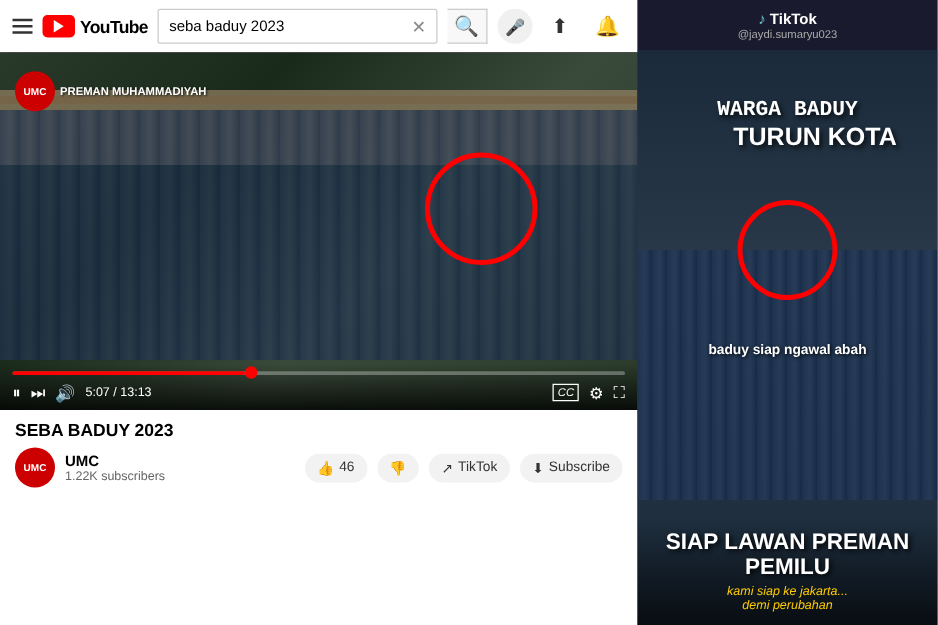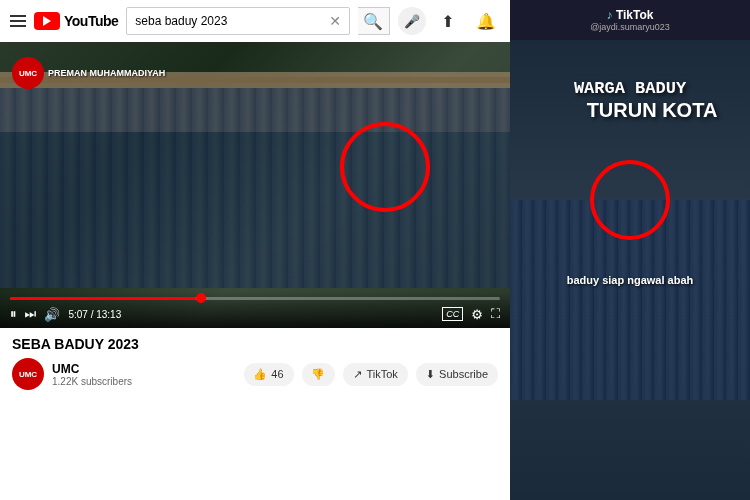--- a/index.html
+++ b/index.html
@@ -625,17 +625,27 @@
         <div class="turun-title">TURUN KOTA</div>
       </div>
 
 
       <div class="tiktok-red-circle"></div>
 
       <div class="baduy-caption">
         <span class="baduy-caption-text">baduy siap ngawal abah</span>
       </div>
 
+      <div class="bottom-overlay">
+        <div class="siap-text">
+          <span>SIAP LAWAN PREMAN</span><br>
+          <span>PEMILU</span>
+        </div>
+        <div class="kami-text">
+          <span>kami siap ke jakarta...</span><br>
+          <span>demi perubahan</span>
+        </div>
+      </div>
     </div>
 
   </div>
 
 </div>
 
 </body></html>

